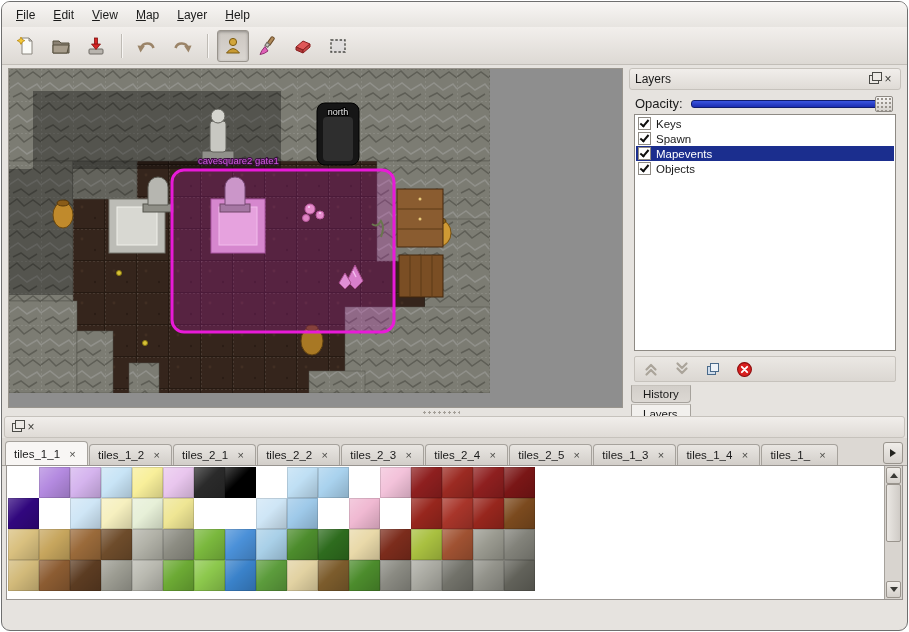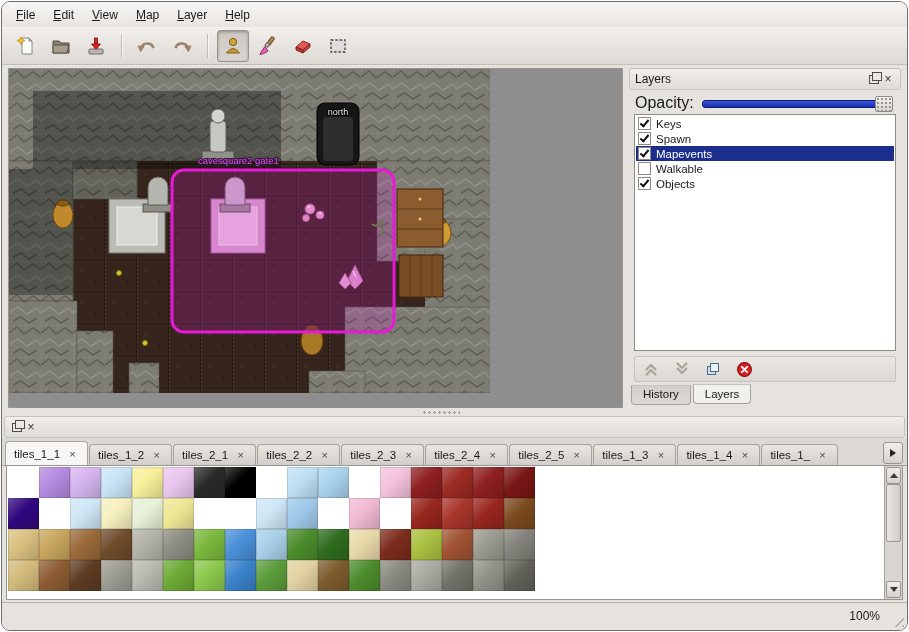--- a/index.html
+++ b/index.html
@@ -31,40 +31,40 @@
 
   
   .panel{position:absolute;left:627px;top:66px;width:272px;height:338px;}
   .dock-titlebar{position:absolute;left:0;right:0;top:0;height:20px;display:flex;align-items:center;
     padding:0 5px;background:linear-gradient(#f1eeeb,#dfdbd6);border:1px solid #c6c2bc;border-radius:3px;}
   .dock-title{flex:1;font-size:12px;}
   .dock-btn{width:14px;height:14px;display:flex;align-items:center;justify-content:center;font-size:12px;color:#3a3a36;cursor:default;}
   .float-glyph{position:relative;width:8px;height:7px;border:1px solid #4a4a46;background:#ece9e5;}
   .float-glyph::before{content:'';position:absolute;left:2px;top:-4px;width:8px;height:7px;border:1px solid #4a4a46;background:#ece9e5;}
 
-  .opacity-row{position:absolute;left:6px;right:8px;top:25px;height:20px;display:flex;align-items:center;gap:8px;font-size:16px;}
+  .opacity-row{position:absolute;left:6px;right:8px;top:25px;height:20px;display:flex;align-items:center;gap:8px;font-size:13px;}
   .slider{position:relative;flex:1;height:16px;}
   .slider-groove{position:absolute;left:0;right:0;top:5px;height:6px;border-radius:3px;
     background:linear-gradient(#3a55e0,#1b2cb0);border:1px solid #101c6e;}
   .slider-handle{position:absolute;right:0;top:1px;width:16px;height:14px;border:1px solid #8e8a84;border-radius:2px;
     background-image:radial-gradient(#99948d 1px,transparent 1.2px),linear-gradient(#f6f4f2,#d6d2cd);background-size:4px 4px,100% 100%;}
 
   .layer-list{position:absolute;left:5px;right:5px;top:46px;height:233px;background:#fff;
     border:1px solid #8e8a84;padding:1px;overflow:hidden;}
   .layer-row{display:flex;align-items:center;gap:5px;height:15px;padding-left:2px;font-size:11.5px;}
   .layer-row.selected{background:#1b2e8e;color:#fff;}
   .checkbox{position:relative;width:11px;height:11px;background:#fff;border:1px solid #8e8a84;flex:none;}
   .checkbox.checked::after{content:'';position:absolute;left:3px;top:0;width:3px;height:7px;
     border:solid #0e0e0e;border-width:0 2px 2px 0;transform:rotate(40deg);}
 
   .layer-actions{position:absolute;left:5px;right:5px;top:288px;height:24px;display:flex;align-items:center;
     gap:11px;padding-left:6px;background:linear-gradient(#ebe8e4,#dbd7d2);border:1px solid #c6c2bc;border-radius:2px;}
   .act-btn{width:20px;height:20px;display:flex;align-items:center;justify-content:center;}
 
-  .panel-tabs{position:absolute;left:2px;top:317px;height:20px;display:flex;gap:2px;}
+  .panel-tabs{position:absolute;left:2px;top:317px;height:20px;display:flex;gap:2px;flex-direction:column;}
   .ptab{padding:2px 11px;font-size:11.5px;border:1px solid #a6a29c;border-top:1px solid #c6c2bc;
     border-radius:0 0 4px 4px;background:linear-gradient(#d2cec9,#dcd8d3);}
   .ptab.active{background:#f2f0ed;position:relative;top:-1px;padding-top:3px;}
 
   
   .tilesets-dock{position:absolute;left:0;right:0;top:414px;height:186px;}
   .tilesets-dock .dock-titlebar{left:2px;right:2px;}
   .ts-tabbar{position:absolute;left:0;right:0;top:22px;height:27px;background:#dcd8d3;
     border-bottom:1px solid #a6a29c;display:flex;align-items:flex-end;padding:0 26px 0 3px;overflow:hidden;}
   .ts-tab{display:flex;align-items:center;gap:6px;height:20px;padding:0 8px;margin-right:1px;white-space:nowrap;
@@ -309,24 +309,20 @@
         <span class="checkbox checked"></span>
         <span>Keys</span>
       </div>
       <div class="layer-row">
         <span class="checkbox checked"></span>
         <span>Spawn</span>
       </div>
       <div class="layer-row selected">
         <span class="checkbox checked"></span>
         <span>Mapevents</span>
-      </div>
-      <div class="layer-row">
-        <span class="checkbox"></span>
-        <span>Walkable</span>
       </div>
       <div class="layer-row">
         <span class="checkbox checked"></span>
         <span>Objects</span>
       </div>
     </div>
     <div class="layer-actions">
       <span class="act-btn">
         <svg width="16" height="16" viewBox="0 0 16 16">
           <path d="M3.5 8.5 L8 4 L12.5 8.5 M3.5 13.5 L8 9 L12.5 13.5" fill="none" stroke="#aaa49a" stroke-width="2.2" stroke-linecap="round" stroke-linejoin="round"></path>
@@ -488,18 +484,14 @@
             <span class="tri-up"></span>
           </div>
         <div class="vs-thumb"></div>
         <div class="vs-btn down">
             <span class="tri-down"></span>
           </div>
       </div>
     </div>
   </div>
 
-  <div class="statusbar">
-    <span class="zoom">100%</span>
-    <div class="grip-corner"></div>
-  </div>
 
 </div>
 
 </body></html>

